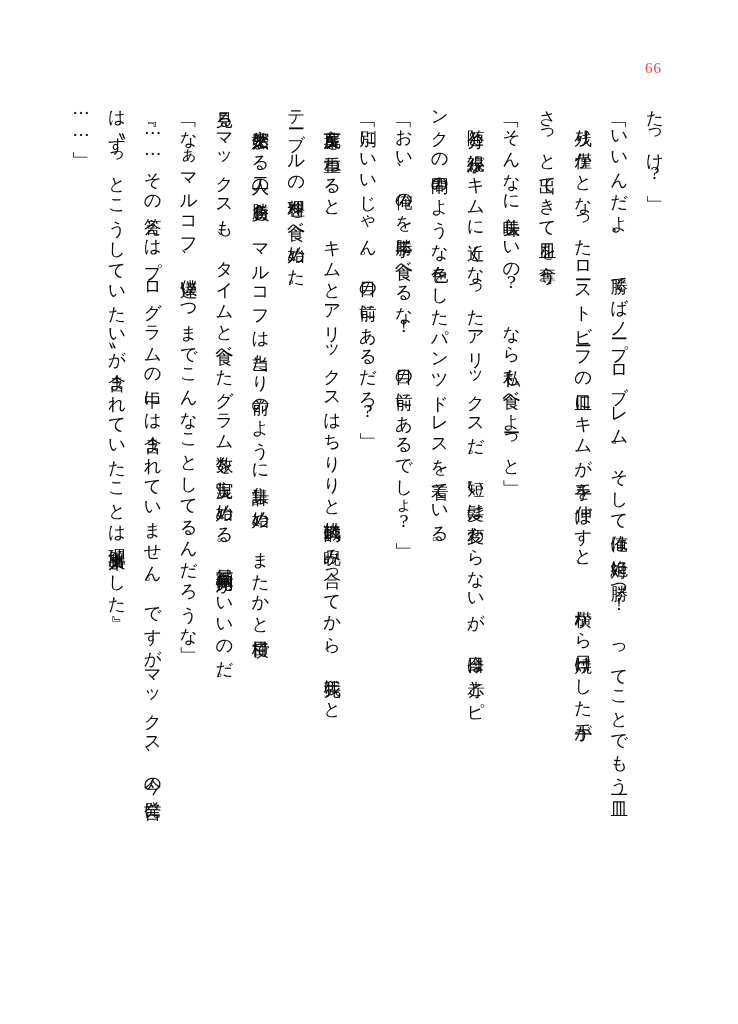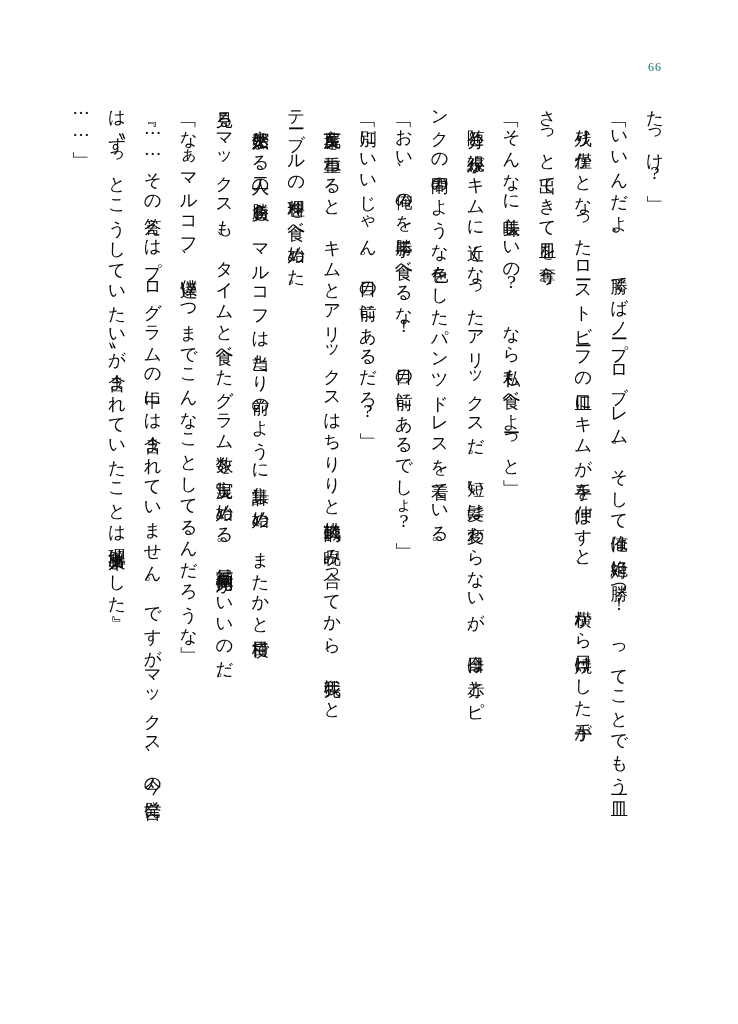--- a/index.html
+++ b/index.html
@@ -20,24 +20,24 @@
     left: 0;
     top: 0;
     width: 738px;
     height: 1024px;
     background: #ffffff;
   }
   .page-number {
     position: absolute;
     right: 76px;
     top: 60px;
-    font-size: 12px;
+    font-size: 15px;
     letter-spacing: 1px;
     font-family: "Liberation Serif", "DejaVu Serif", serif;
-    color: #0f766e;
+    color: #ef4444;
   }
   
   .text-body {
     position: absolute;
     top: 98px;
     right: 66px;
     left: 96px;
     height: 820px;
     writing-mode: vertical-rl;
     -webkit-writing-mode: vertical-rl;

